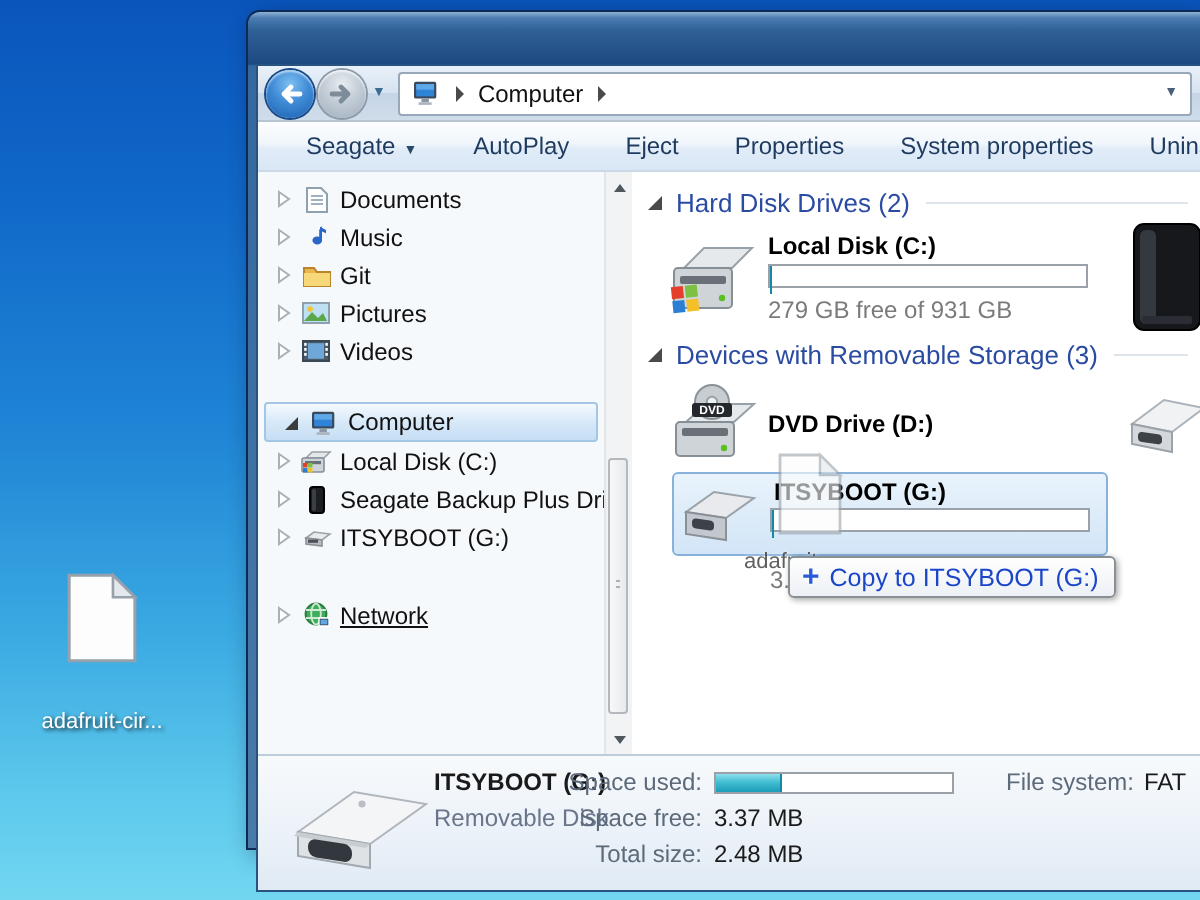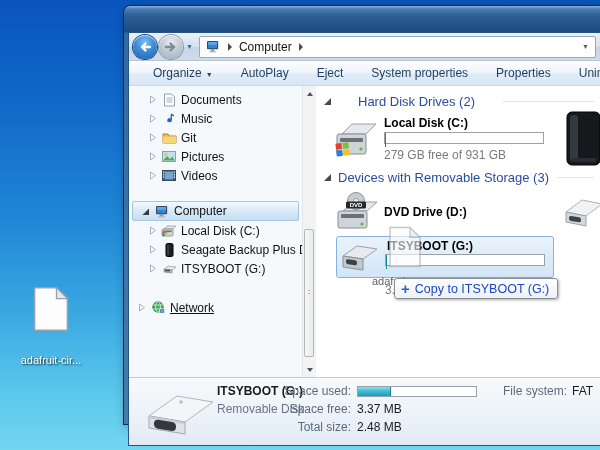--- a/index.html
+++ b/index.html
@@ -42,21 +42,21 @@
 
   
   .content { height:291px; flex:none; display:flex; background:#fff; }
 
   
   .sidebar { width:173px; flex:none; background:#f6f9fc; padding-top:4px; font-size:12px; color:#111; overflow:hidden; }
   .s-row { height:19px; display:flex; align-items:center; padding-left:6px; white-space:nowrap; }
   .s-row .exp { width:14px; flex:none; display:flex; justify-content:center; }
   .s-row .ic { width:18px; flex:none; display:flex; justify-content:center; }
   .s-row .txt { margin-left:3px; }
-  .indent1 { padding-left:17px;align-items:center; }
+  .indent1 { padding-left:6px;align-items:center; }
   .sel-row { background:linear-gradient(180deg,#f4f9fd 0%,#d7e9f8 50%,#c6def4 100%);
     border:1px solid #a4c6e4; border-radius:2px; margin:0 3px; height:20px; }
   .gap-a { margin-top:16px; } .gap-b { margin-top:20px;text-decoration:underline; }
 
   
   .scrollbar { width:14px; flex:none; background:#f2f3f5; border-left:1px solid #e3e5e8; position:relative; }
   .sb-btn { position:absolute; left:0; width:13px; height:15px; display:flex; align-items:center; justify-content:center; }
   .sb-up { top:0; } .sb-dn { bottom:0; }
   .tri-up { width:0; height:0; border-bottom:4px solid #50565c; border-left:3.5px solid transparent; border-right:3.5px solid transparent; }
   .tri-dn { width:0; height:0; border-top:4px solid #50565c; border-left:3.5px solid transparent; border-right:3.5px solid transparent; }
@@ -141,26 +141,26 @@
           </svg>
           <span class="crumb-sep"></span>
           <span>Computer</span>
           <span class="crumb-sep"></span>
           <span class="addr-drop">▼</span>
         </div>
       </div>
 
       <div class="toolbar">
         <span class="tb-item">
-          <span>Organize</span><span class="tb-caret">▼</span>
+          <span>Seagate</span><span class="tb-caret">▼</span>
         </span>
         <span class="tb-item">AutoPlay</span>
         <span class="tb-item">Eject</span>
+        <span class="tb-item">Properties</span>
         <span class="tb-item">System properties</span>
-        <span class="tb-item">Properties</span>
         <span class="tb-item">Uninstall or ch</span>
       </div>
 
       <div class="content">
 
         <div class="sidebar">
           <div class="s-row indent1">
             <span class="exp">
                 <svg width="8" height="9" viewBox="0 0 8 9">
                   <path d="M1.5,1 L6.5,4.5 L1.5,8 Z" fill="#fff" stroke="#a8b0b8"></path>
@@ -332,21 +332,21 @@
           <div class="sb-thumb">
               <span class="sb-grip"></span>
             </div>
           <div class="sb-btn sb-dn">
               <span class="tri-dn"></span>
             </div>
         </div>
 
         <div class="main">
 
-          <div class="grp-hdr" style="top:8px;gap:20px;">
+          <div class="grp-hdr" style="top:8px;">
             <span class="grp-tri"></span>
             <span>Hard Disk Drives (2)</span>
             <span class="hdr-line"></span>
           </div>
 
           <div class="tile" style="left:18px; top:30px; width:232px; height:50px;">
             <svg width="44" height="38" viewBox="0 0 44 38" style="position:absolute; left:0; top:5px;">
               <polygon points="8,13 18,3 42,3 32,13" fill="#e6e9ec" stroke="#98a0a8"></polygon>
               <rect x="3" y="13" width="29" height="20" rx="2" fill="#cfd4d9" stroke="#868e96"></rect>
               <rect x="6" y="17" width="23" height="4" rx="1" fill="#6a7077"></rect>

